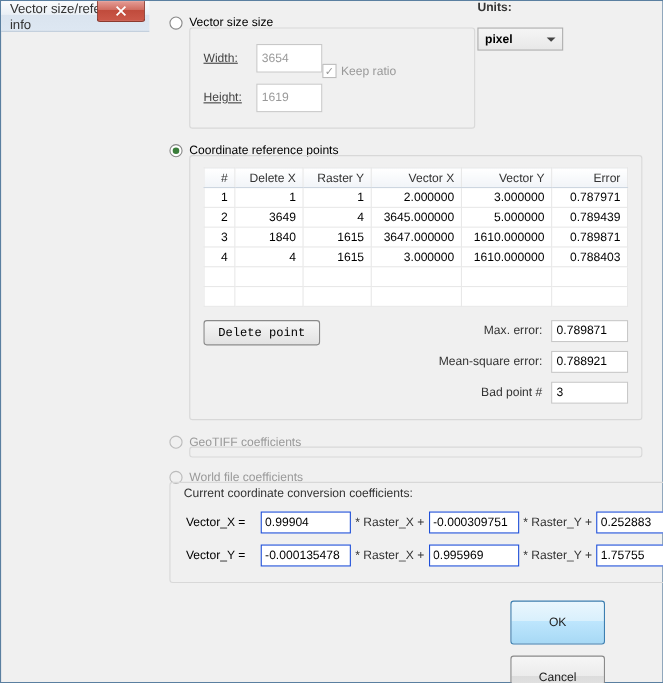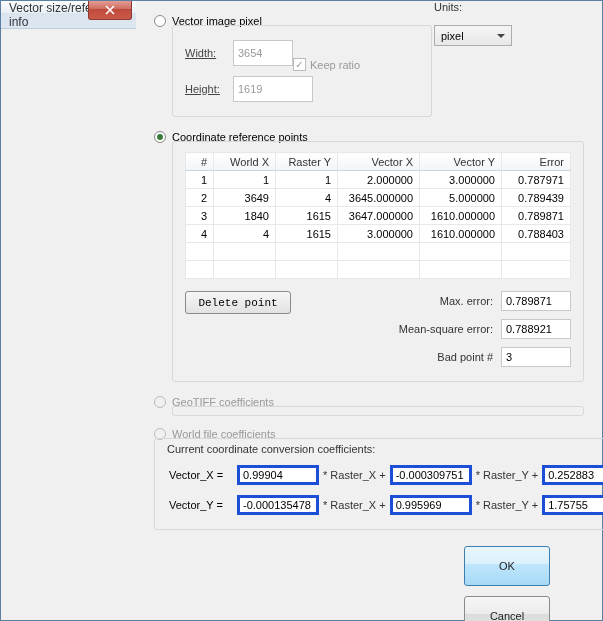--- a/index.html
+++ b/index.html
@@ -26,21 +26,21 @@
 
 .image-size-fields { display: flex; flex-direction: column; gap: 10px; position: relative; }
 .field-row { display: flex; align-items: center; gap: 8px; }
 .field-label { width: 40px; text-align: left; color: #444; text-decoration: underline; }
 .text-input { height: 20px; border: 1px solid #c8c8c8; padding: 12px 4px; background: #fff; color: #888; font-size: 11px; }
 .text-input:disabled { background: #fff; color: #999; }
 
 .keepratio { position: absolute; left: 108px; top: 18px; display: flex; align-items: center; gap: 4px; color: #999; }
 .checkbox { width: 13px; height: 13px; border: 1px solid #bbb; background: #fff; display: inline-flex; align-items: center; justify-content: center; color: #999; font-size: 10px; }
 
-.units-section { position: absolute; left: 298px; top: 0; }
+.units-section { position: absolute; left: 298px; top: 0; font-weight: bold; }
 .units-label { margin-bottom: 12px; display: block; color: #333; }
 .dropdown { width: 78px; height: 21px; border: 1px solid #adadad; background: linear-gradient(to bottom, #f5f5f5, #e8e8e8); display: flex; align-items: center; padding-left: 6px; position: relative; cursor: pointer; }
 .dropdown::after { content: ''; position: absolute; right: 6px; top: 8px; border-left: 4px solid transparent; border-right: 4px solid transparent; border-top: 4px solid #444; }
 
 .win-btn { width: 86px; height: 40px; border: 1px solid #8a8a8a; border-radius: 3px; background: linear-gradient(to bottom, #f6f6f6 0%, #ececec 45%, #dcdcdc 46%, #e8e8e8 100%); cursor: pointer; font-size: 11px; color: #222; display: block; margin-bottom: 10px; }
 .win-btn.primary { border-color: #3c7fb1; background: linear-gradient(to bottom, #eaf6fd 0%, #d9f0fc 45%, #bee6fd 46%, #a7d9f5 100%); }
 
 
 .ref-table { width: 100%; border: 1px solid #c8c8c8; background: #fff; border-collapse: collapse; margin-bottom: 12px; }
 .ref-table th, .ref-table td { border: 1px solid #e8e8e8; padding: 2px 6px; text-align: right; height: 18px; }
@@ -55,21 +55,21 @@
 .stats { flex: 1; display: flex; flex-direction: column; gap: 8px; align-items: flex-end; }
 .stat-row { display: flex; align-items: center; gap: 8px; }
 .stat-label { text-align: right; width: 130px; color: #333; }
 .stat-input { width: 70px; height: 20px; border: 1px solid #c8c8c8; padding: 0 4px; background: #fff; text-align: left; }
 
 .coef-label { color: #333; margin: -6px 0 10px 0; }
 .disabled-label { color: #999; }
 .coef-row { display: flex; align-items: center; gap: 4px; margin-bottom: 10px; }
 .coef-row:last-child{margin-bottom:0;}
 .coef-lhs { width: 66px; text-align: left; padding-left: 2px; }
-.coef-in { width: 82px; height: 20px; border: 3px solid #1d4ed8; padding: 0 3px; background: #fff; font-size: 11px; }
+.coef-in { width: 82px; height: 20px; border: 1px solid #1d4ed8; padding: 0 3px; background: #fff; font-size: 11px; }
 .coef-op { color: #333; }
 
 
 </style>
 </head>
 <body>
 
 <div class="window">
   <div class="titlebar">
     <span class="titlebar-text">Vector size/reference info</span>
@@ -79,21 +79,21 @@
         </svg>
     </div>
   </div>
 
   <div class="content">
 
     <div class="main-panel">
 
       <div class="radio-row">
         <span class="radio"></span>
-        <span>Vector image pixel</span>
+        <span>Vector size size</span>
       </div>
 
       <div class="units-section">
         <span class="units-label">Units:</span>
         <div class="dropdown">
           <span>pixel</span>
         </div>
       </div>
 
       <div class="fieldset" style="width:260px; padding-top:14px;">
@@ -101,36 +101,36 @@
           <div class="field-row">
             <span class="field-label">Width:</span>
             <input class="text-input" style="width: 60px;" disabled="" value="3654">
           </div>
           <div class="keepratio">
             <span class="checkbox">✓</span>
             <span>Keep ratio</span>
           </div>
           <div class="field-row">
             <span class="field-label">Height:</span>
-            <input class="text-input" style="width: 80px;" disabled="" value="1619">
+            <input class="text-input" style="width: 60px;" disabled="" value="1619">
           </div>
         </div>
       </div>
 
       <div class="radio-row">
         <span class="radio checked"></span>
         <span>Coordinate reference points</span>
       </div>
 
       <div class="fieldset" style="margin-left:18px;">
         <table class="ref-table">
           <thead>
               <tr id="hdr-row">
                 <th>#</th>
-                <th>World X</th>
+                <th>Delete X</th>
                 <th>Raster Y</th>
                 <th>Vector X</th>
                 <th>Vector Y</th>
                 <th>Error</th>
               </tr>
             </thead>
           <tbody id="tbl-body">
               <tr>
                 <td>1</td>
                 <td>1</td>

